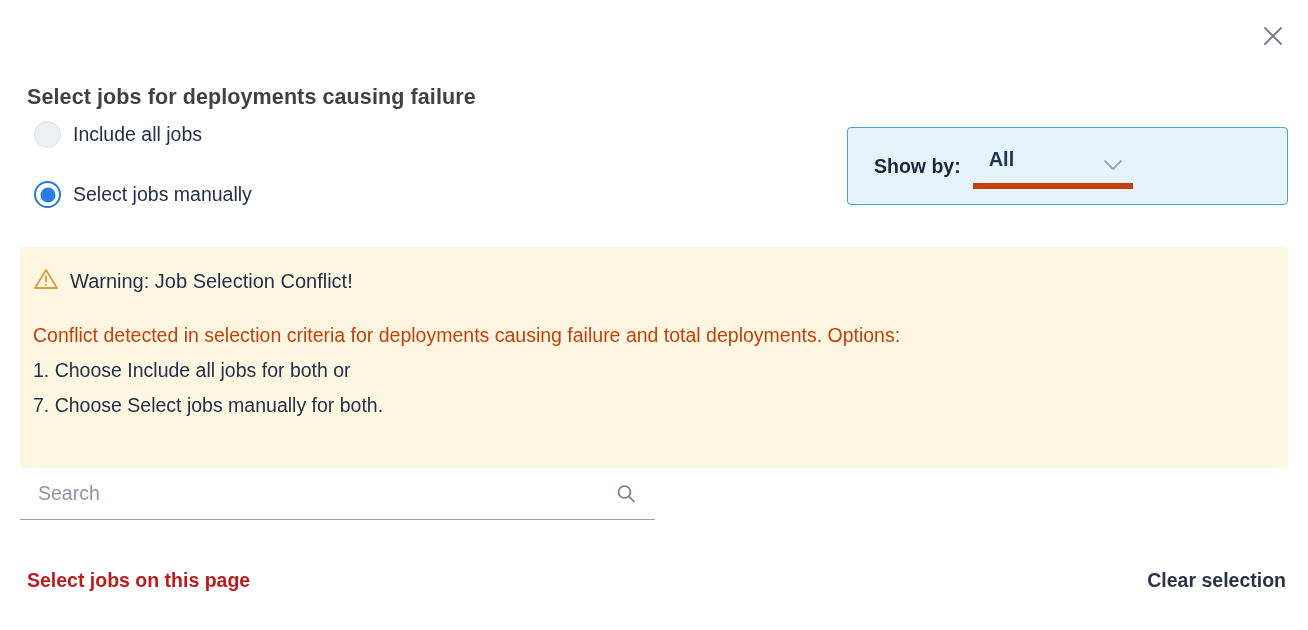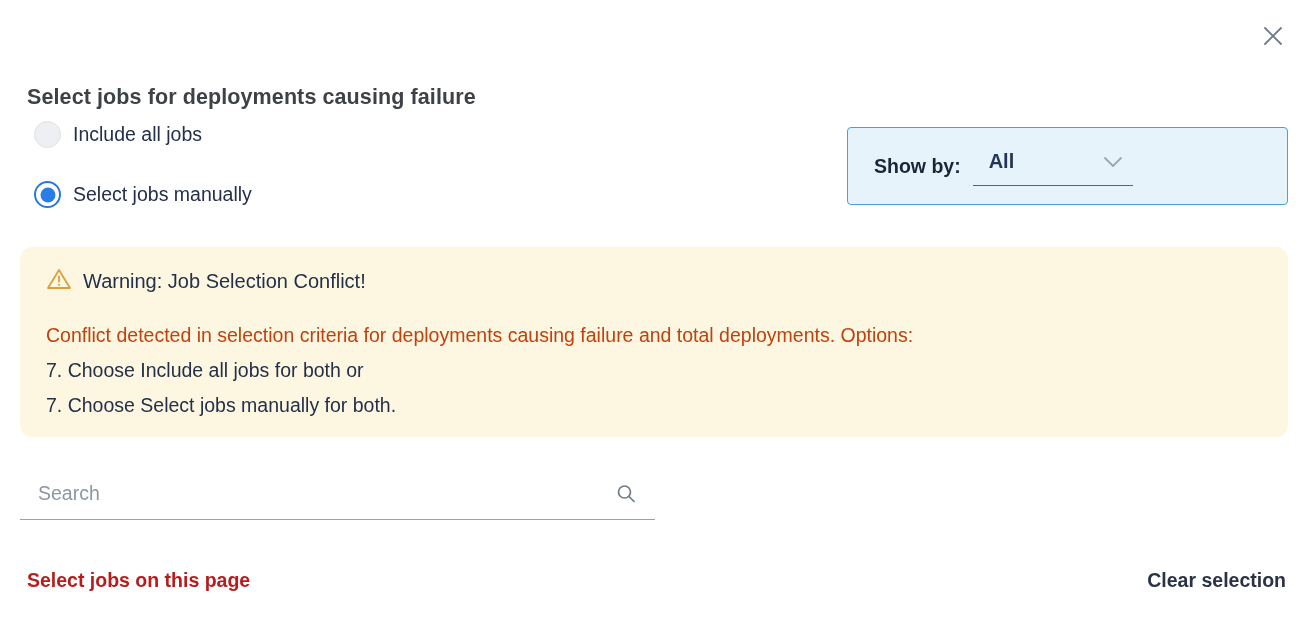--- a/index.html
+++ b/index.html
@@ -95,46 +95,46 @@
     padding-left: 26px;
   }
   .show-by-label {
     font-size: 19.5px;
     font-weight: 600;
     color: #1c2537;
   }
   .show-by-select {
     margin-left: 12px;
     width: 160px;
-    border-bottom: 1px solid #c2410c;
-    display: flex;
-    align-items: center;
+    border-bottom: 6px solid #c2410c;
+    display: flex;
+    align-items: flex-end;
     justify-content: space-between;
     padding: 0 10px 12px 16px;
     position: relative;
     top: 2px;
     cursor: pointer;
   }
   .show-by-value {
     font-size: 20px;
     font-weight: 600;
     color: #243655;
   }
   .chevron-down svg { display: block; }
 
   
   .warning-box {
     position: absolute;
     left: 20px;
     top: 247px;
     width: 1268px;
-    height: 190px;
+    height: 221px;
     background: #fdf7e2;
-    border-radius: 12px;
-    padding: 20px 26px;
+    border-radius: 4px;
+    padding: 20px 13px;
   }
   .warning-header {
     display: flex;
     align-items: center;
     gap: 11px;
   }
   .warning-header .warning-title-text {
     font-size: 20px;
     color: #243049;
   }
@@ -240,21 +240,21 @@
       <span>
         <svg width="26" height="24" viewBox="0 0 26 24">
           <path d="M13 3 L24 21 L2 21 Z" fill="none" stroke="#dd9f3d" stroke-width="1.8" stroke-linejoin="round"></path>
           <line x1="13" y1="9.5" x2="13" y2="14.5" stroke="#dd9f3d" stroke-width="1.8" stroke-linecap="round"></line>
           <circle cx="13" cy="17.8" r="1.1" fill="#dd9f3d"></circle>
         </svg>
       </span>
       <span class="warning-title-text">Warning: Job Selection Conflict!</span>
     </div>
     <div class="warning-message">Conflict detected in selection criteria for deployments causing failure and total deployments. Options:</div>
-    <div class="warning-option">7. Choose Include all jobs for both or</div>
+    <div class="warning-option">1. Choose Include all jobs for both or</div>
     <div class="warning-option">7. Choose Select jobs manually for both.</div>
   </div>
 
   <div class="search-field">
     <input class="search-input" type="text" placeholder="Search" style="">
     <span class="search-icon">
       <svg width="22" height="22" viewBox="0 0 22 22">
         <circle cx="9.5" cy="9" r="6" fill="none" stroke="#6f7b8c" stroke-width="1.7"></circle>
         <line x1="14" y1="13.5" x2="19" y2="18.5" stroke="#6f7b8c" stroke-width="1.7" stroke-linecap="round"></line>
       </svg>

